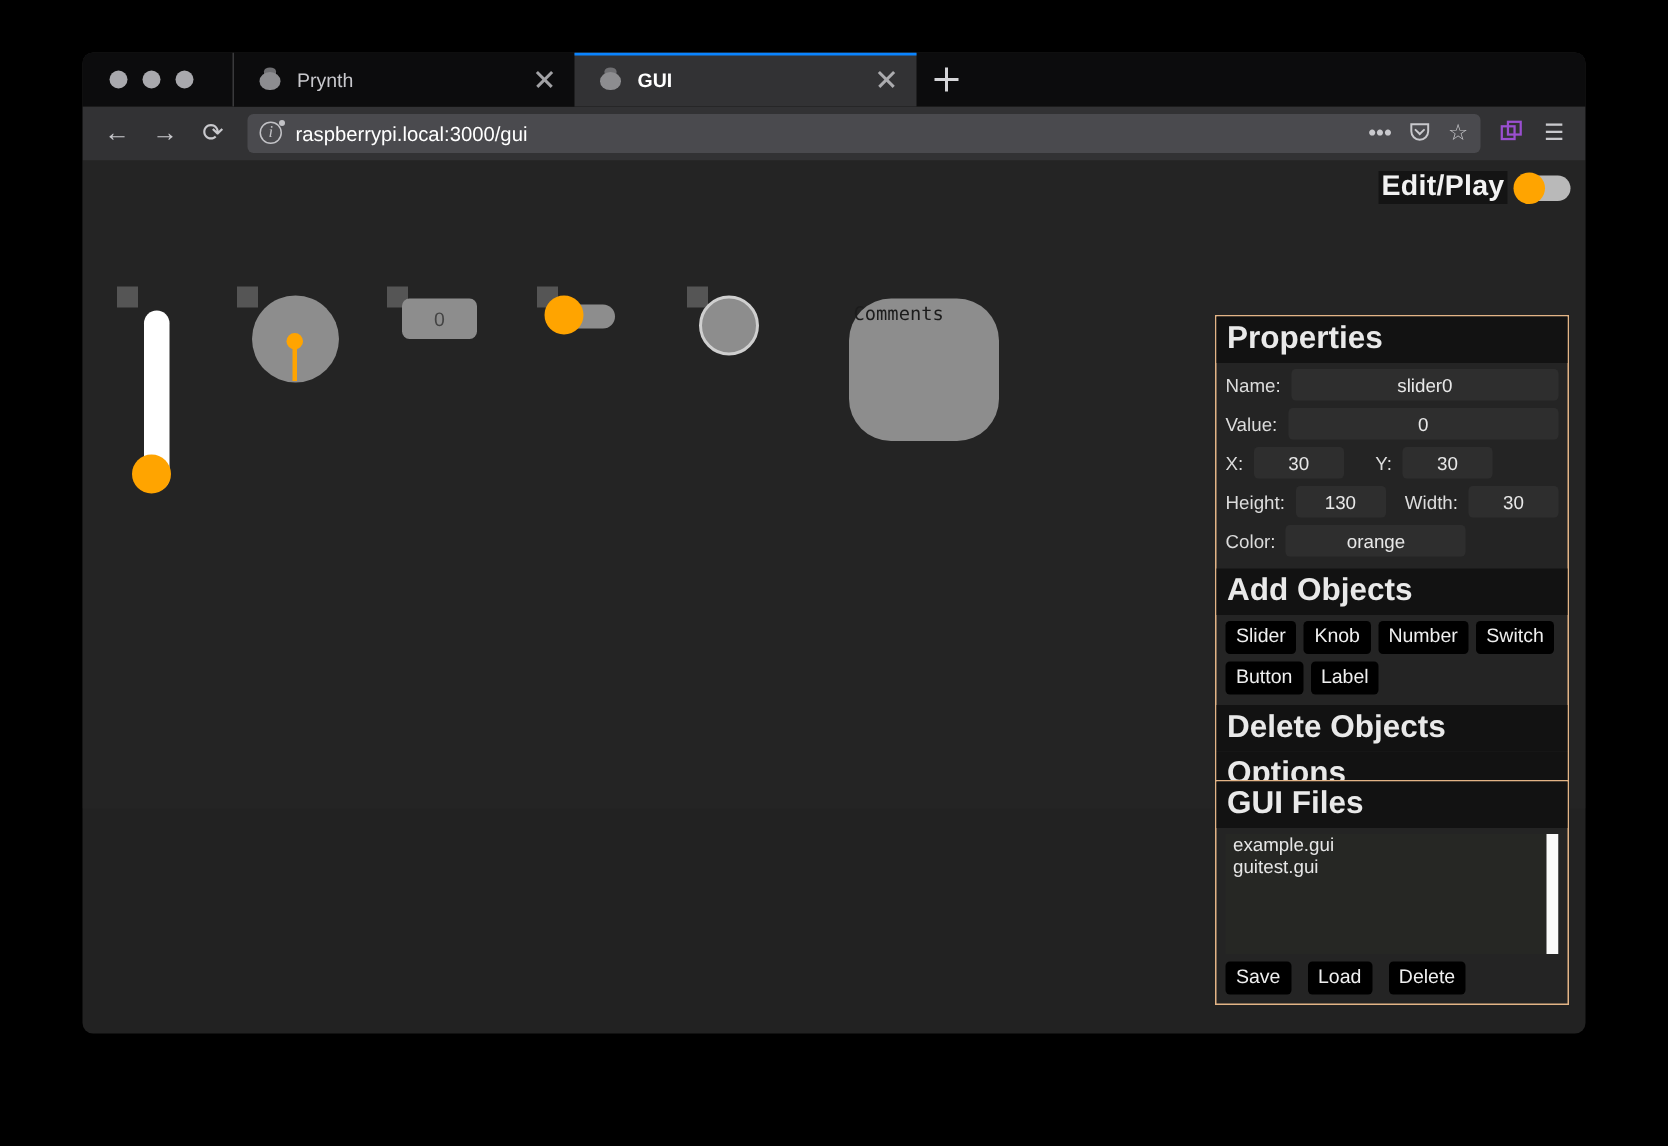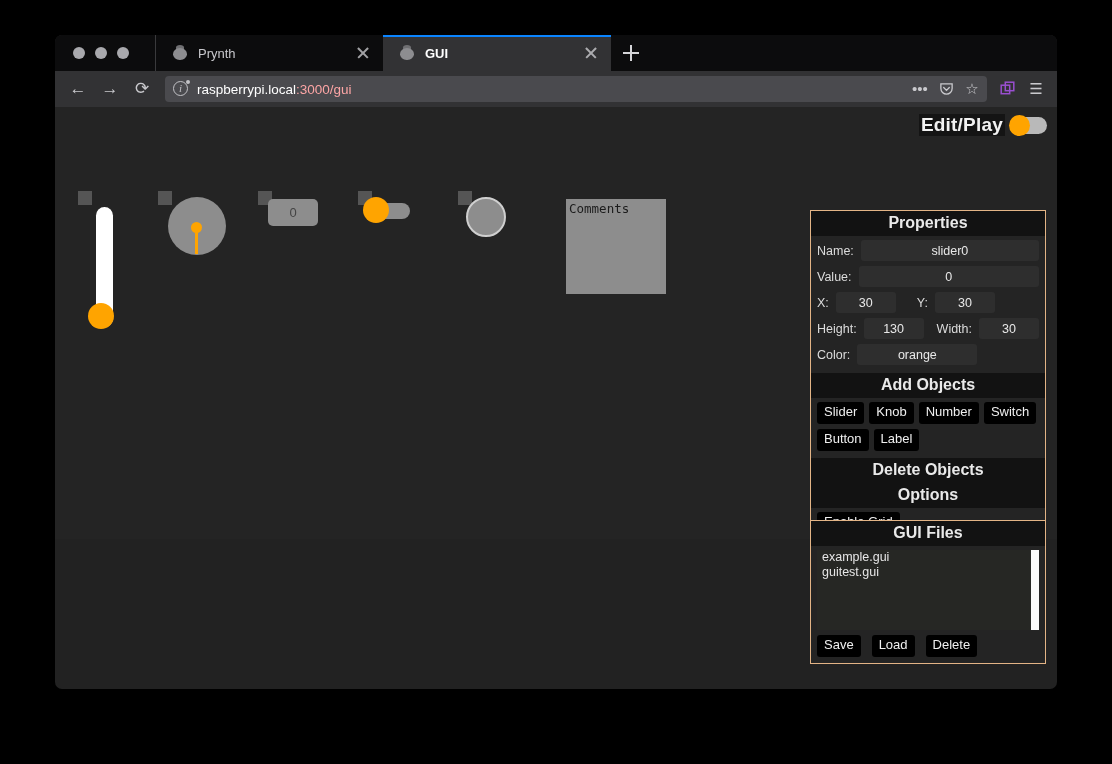--- a/index.html
+++ b/index.html
@@ -174,21 +174,21 @@
     font-style: italic;
   }
   #identity-icon .dot {
     position: absolute;
     right: 1px; top: 1px;
     width: 4px; height: 4px; border-radius: 50%;
     background: #c2c2c6;
   }
   #url-text { font-size: 13.5px; white-space: nowrap; }
   #url-text .host { color: #ffffff; }
-  #url-text .path { color: #fca5a5; }
+  #url-text .path { color: #ffffff; }
   .toolbar-icon {
     width: 26px; height: 28px;
     flex: 0 0 auto;
     position: relative;
     color: #c9c9cd;
     font-size: 15px;
     line-height: 28px;
     text-align: center;
   }
   #page-actions {
@@ -329,38 +329,38 @@
   
   #widget-label .labelbox {
     position: absolute;
     left: 0; top: 0;
     width: 100px; height: 95px;
     background: #8d8d8d;
     color: #1c1c1c;
     font-family: "DejaVu Sans Mono", monospace;
     font-size: 12.5px;
     padding: 2px 3px;
+    border-radius: 28px;
   }
 
   
   .panel {
     position: absolute;
     background: #242424;
     border: 1px solid #e3b486;
   }
   #panel-main { right: 11px; top: 103px; width: 236px; }
   #panel-files { right: 11px; top: 413px; width: 236px; }
 
   .section-head {
     background: #121212;
     color: #e9e9e9;
-    font-size: 16px;
+    font-size: 21px;
     font-weight: bold;
     padding: 3px 7px 4px 7px;
-    text-align: center;
   }
   .section-body { padding: 4px 6px 6px 6px; }
 
   .prop-row {
     display: flex;
     align-items: center;
     gap: 7px;
     margin-bottom: 5px;
   }
   .prop-label {

